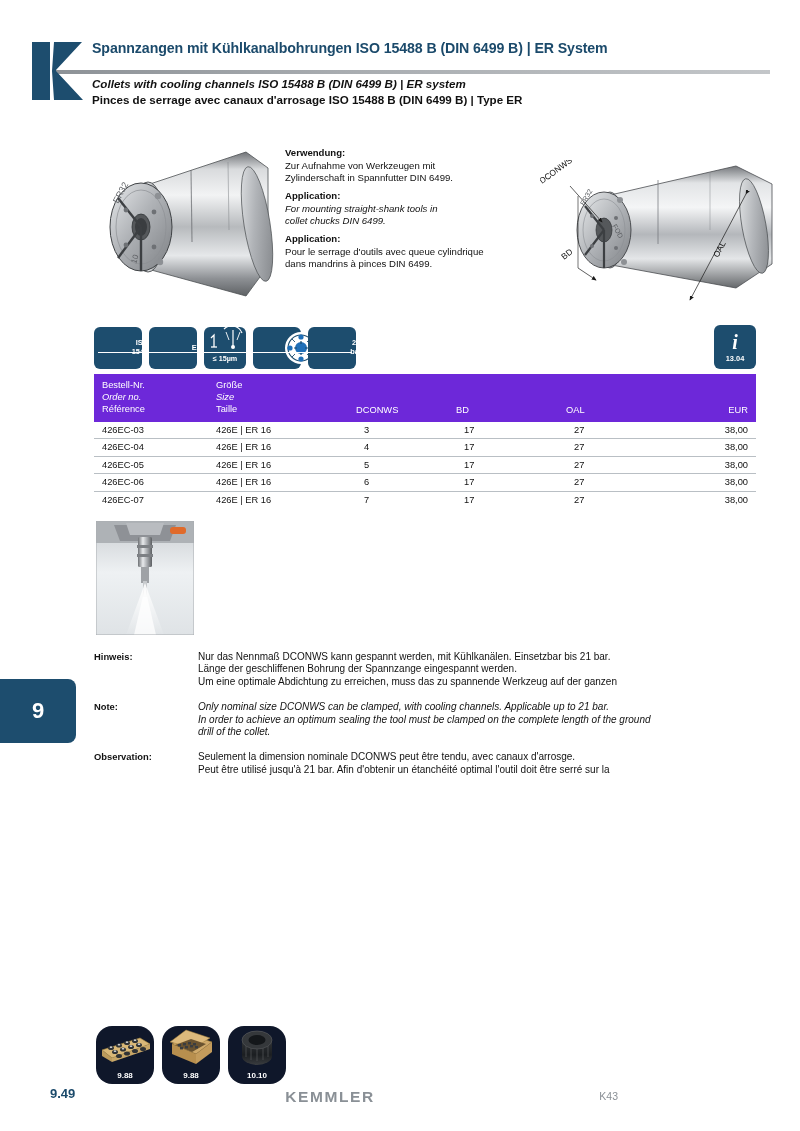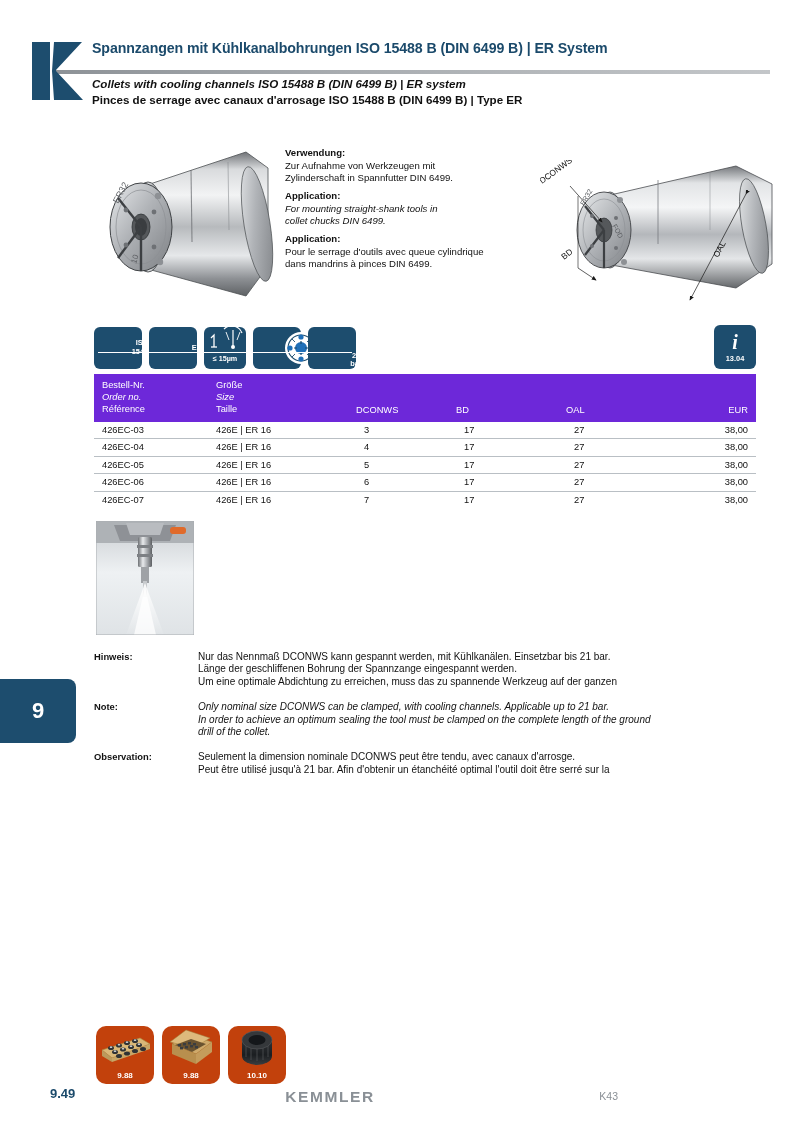--- a/index.html
+++ b/index.html
@@ -49,21 +49,21 @@
   .tech-drawing { position: absolute; left: 540px; top: 160px; width: 244px; height: 150px; }
 
   
   .badges { position: absolute; left: 94px; top: 327px; height: 42px; display: flex; gap: 7px; }
   .badge {
     width: 42px; height: 42px; border-radius: 6px; background: #1d4d6e;
     color: #fff; display: flex; flex-direction: column;
     align-items: center; justify-content: center;
     font-size: 7.4px; font-weight: bold; line-height: 1.18; text-align: center; padding-left: 48px;
   }
-  .badge.wide { width: 46px; justify-content: flex-end; }
+  .badge.wide { width: 46px; }
   .badge-iso span { display: block; }
   .badge-tol { padding: 0; justify-content: flex-start; }
   .badge-tol .tol-top {
     width: 100%; height: 25px; position: relative;
   }
   .badge-tol .tol-line {
     position: absolute; left: 4px; right: 4px; top: 25px; height: 1px; background: #fff;
   }
   .badge-tol .tol-val { margin-top: 3px; font-size: 7.2px; }
   .badge-cool { background: #1d4d6e; }
@@ -122,21 +122,21 @@
     font-size: 9.4px; font-weight: bold; color: #111;
   }
   .note-body {
     margin-left: 104px; font-size: 10px; color: #111; line-height: 12.4px;
   }
   .note-body.it { font-style: italic; }
 
   
   .thumbs { position: absolute; left: 96px; top: 1026px; display: flex; gap: 8px; }
   .thumb {
-    width: 58px; height: 58px; border-radius: 10px; background: #c2410c;
+    width: 58px; height: 58px; border-radius: 16px; background: #0f172a;
     position: relative; overflow: hidden;
   }
   .thumb .thumb-num {
     position: absolute; left: 0; right: 0; bottom: 4px; text-align: center;
     color: #fff; font-size: 8px; font-weight: bold;
   }
   .thumb .thumb-art { position: absolute; left: 0; top: 2px; width: 58px; height: 42px; }
 
   
   .pg-left {

